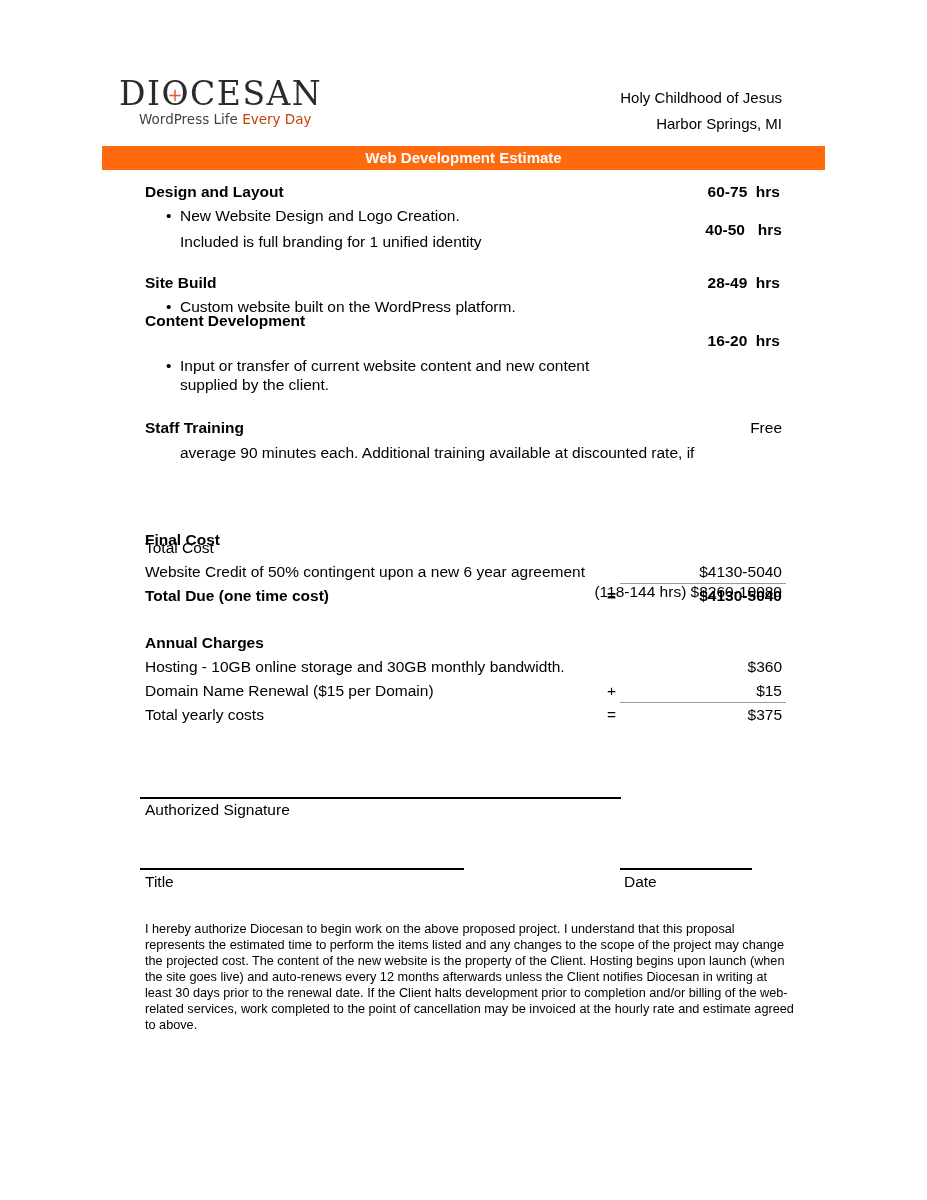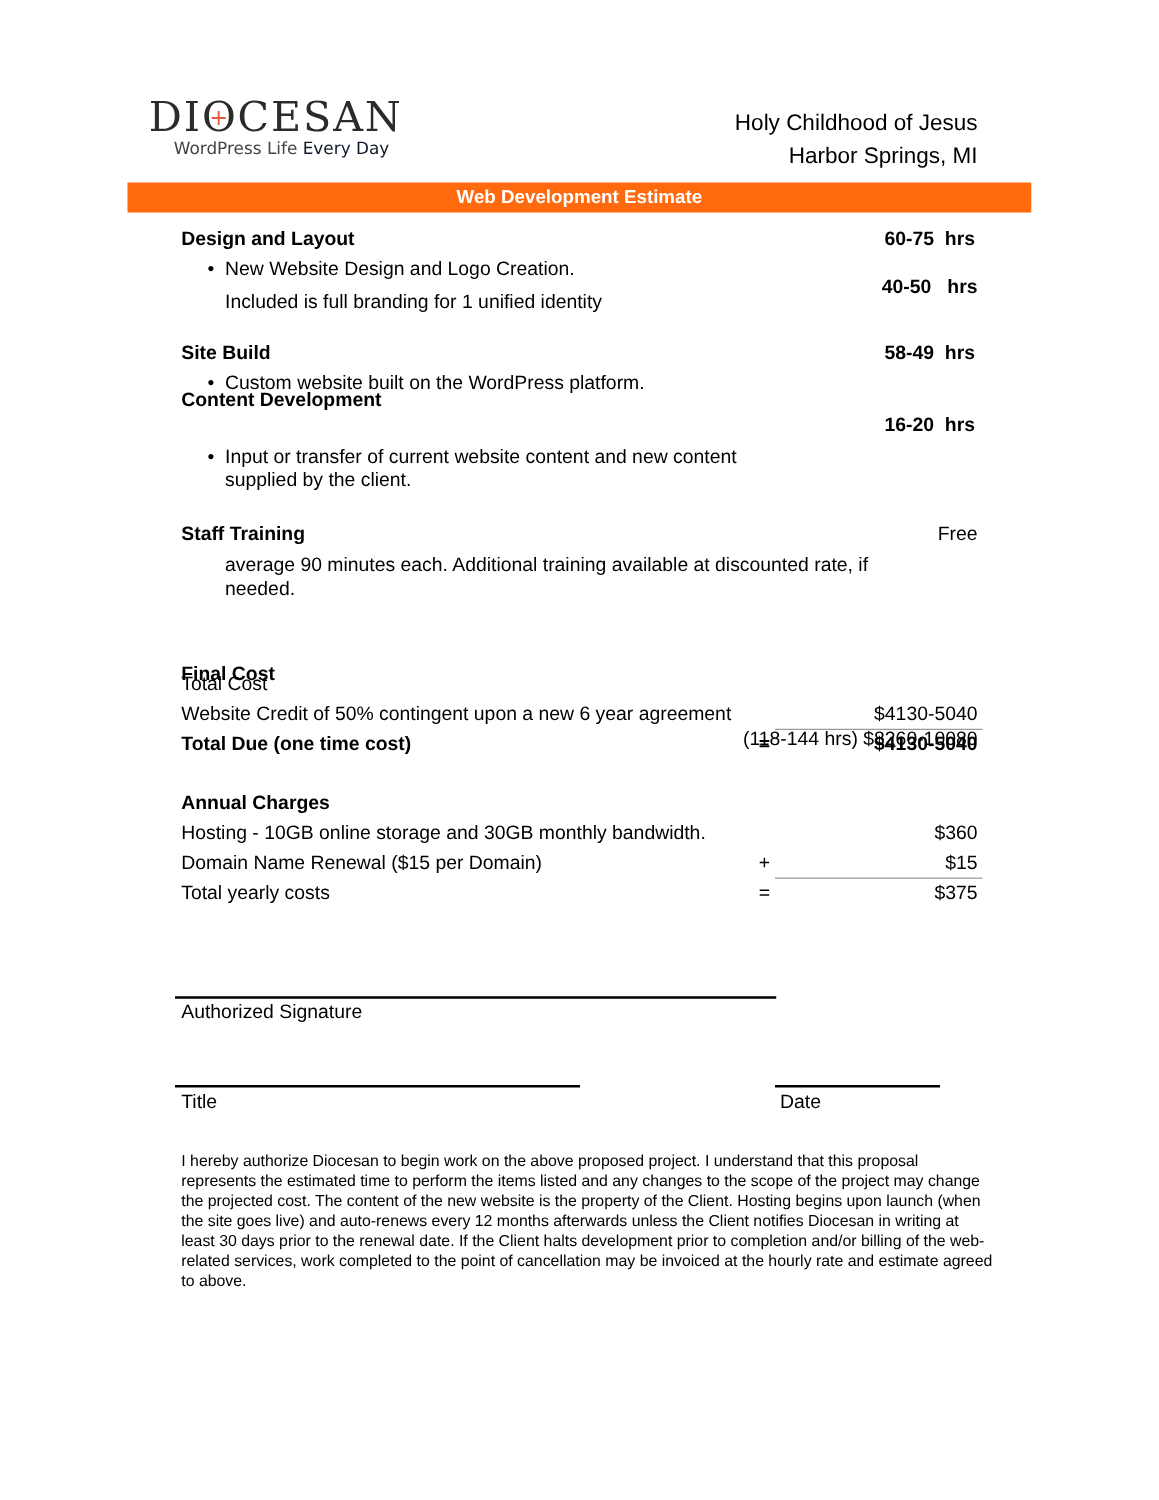--- a/index.html
+++ b/index.html
@@ -40,27 +40,27 @@
       font-size: 18px;
       line-height: 18px;
     }
     .logo-tag {
       left: 139px; top: 111px;
       font-size: 13.5px;
       color: #444;
       white-space: nowrap;
       font-family: "DejaVu Sans", sans-serif;
     }
-    .logo-tag .accent { color: #0f172a; }
+    .logo-tag .accent { color: #c2410c; }
 
     
     .client {
       right: 145px; top: 85px;
       text-align: right;
-      font-size: 18px;
+      font-size: 15px;
       line-height: 26px;
     }
 
     
     .banner {
       left: 102px; top: 146px;
       width: 723px; height: 24px;
       background: #ff6a0e;
       color: #fff;
       font-weight: bold;
@@ -110,35 +110,34 @@
 
 <div class="abs banner">Web Development Estimate</div>
 
 <div class="abs txt bold" style="left:145px; top:182px;">Design and Layout</div>
 <div class="abs txt bold right" style="right:147px; top:182px; white-space:pre;">60-75  hrs</div>
 <div class="abs txt bullet" style="left:180px; top:206px;">New Website Design and Logo Creation.</div>
 <div class="abs txt" style="left:180px; top:232px;">Included is full branding for 1 unified identity</div>
 <div class="abs txt right" style="right:145px; top:220px; white-space:pre;font-weight:bold;">40-50   hrs</div>
 
 <div class="abs txt bold" style="left:145px; top:273px;">Site Build</div>
-<div class="abs txt bold right" style="right:147px; top:273px; white-space:pre;">58-49  hrs</div>
+<div class="abs txt bold right" style="right:147px; top:273px; white-space:pre;">28-49  hrs</div>
 <div class="abs txt bullet" style="left:180px; top:297px;">Custom website built on the WordPress platform.</div>
 
 <div class="abs txt bold" style="left:145px; top:311px;">Content Development</div>
 <div class="abs txt bold right" style="right:147px; top:331px; white-space:pre;">16-20  hrs</div>
 <div class="abs para" style="left:180px; top:356px;">
   <div class="bullet" style="position:relative;">Input or transfer of current website content and new content</div>
   <div>supplied by the client.</div>
 </div>
 
 <div class="abs txt bold" style="left:145px; top:418px;">Staff Training</div>
 <div class="abs txt right" style="right:145px; top:418px;">Free</div>
 <div class="abs para" style="left:180px; top:443px;">
   <div>average 90 minutes each. Additional training available at discounted rate, if</div>
-  <div>needed.</div>
 </div>
 
 <div class="abs txt bold" style="left:145px; top:514px;margin-top:16px;">Final Cost</div>
 
 <div class="abs txt" style="left:145px; top:538px;">Total Cost</div>
 <div class="abs txt right" style="right:145px; top:538px;margin-top:44px;">(118-144 hrs) $8260-10080</div>
 
 <div class="abs txt" style="left:145px; top:562px;">Website Credit of 50% contingent upon a new 6 year agreement</div>
 <div class="abs txt right" style="right:145px; top:562px;">$4130-5040</div>
 <div class="abs rule" style="left:620px; top:583px; width:166px;"></div>

